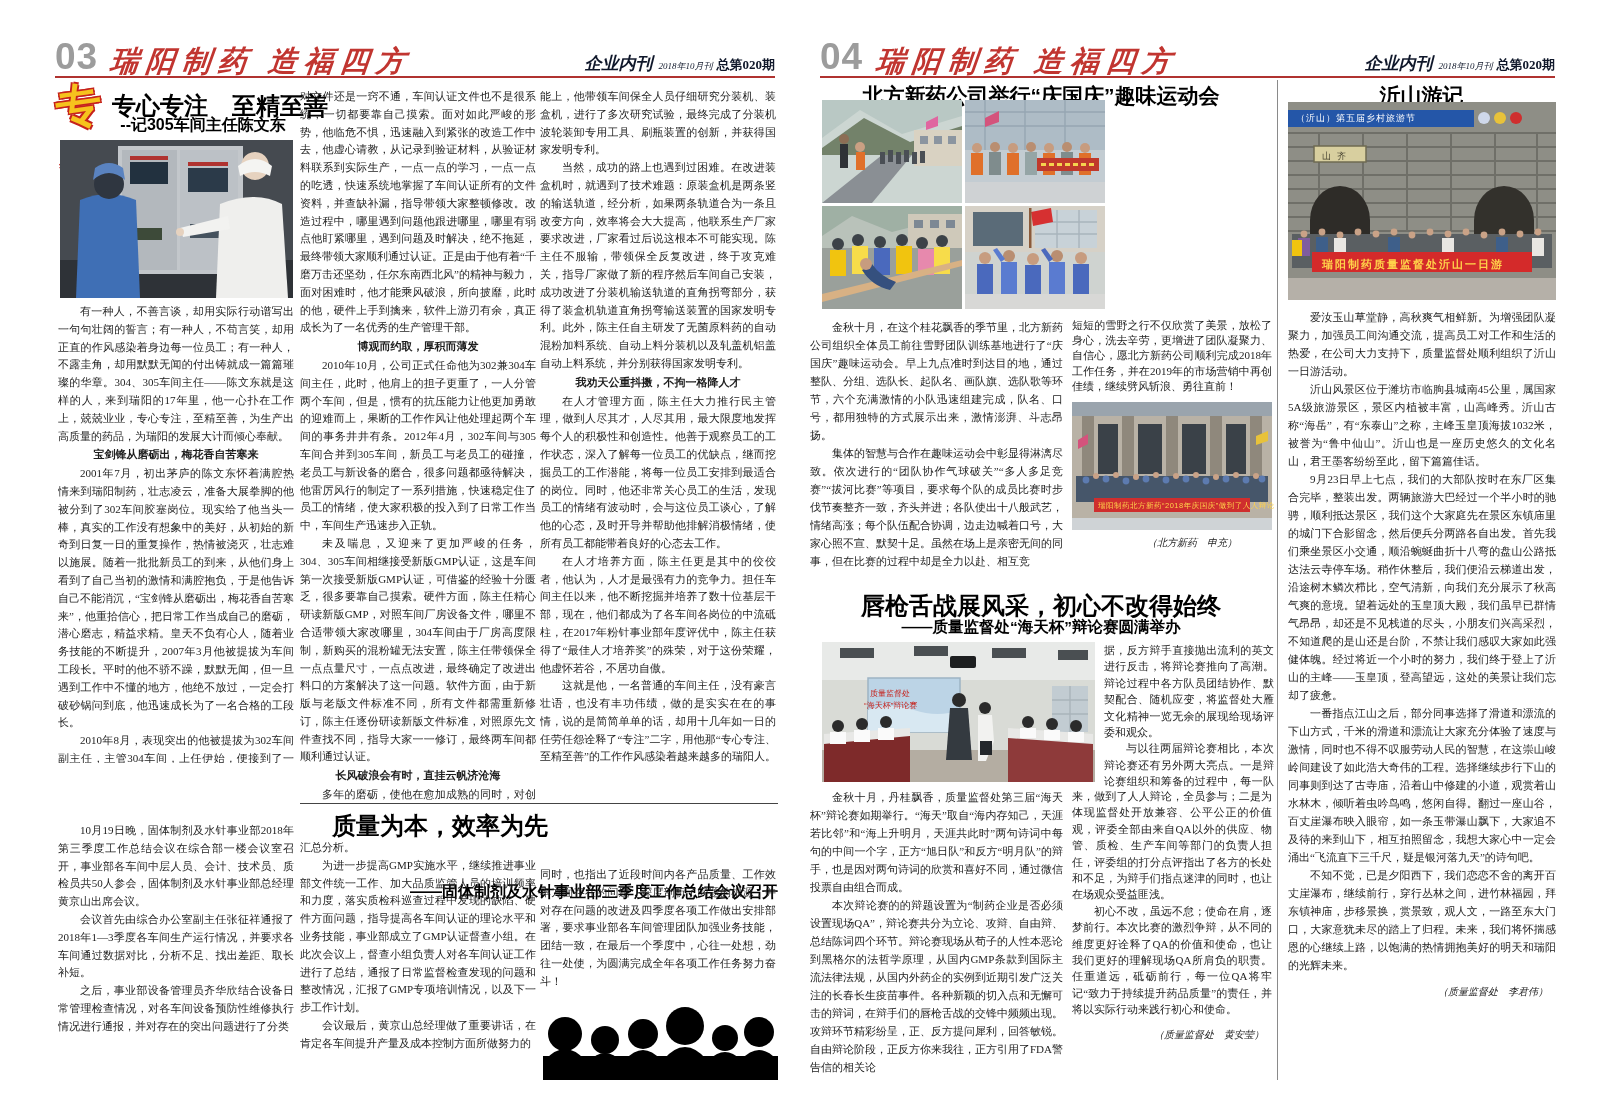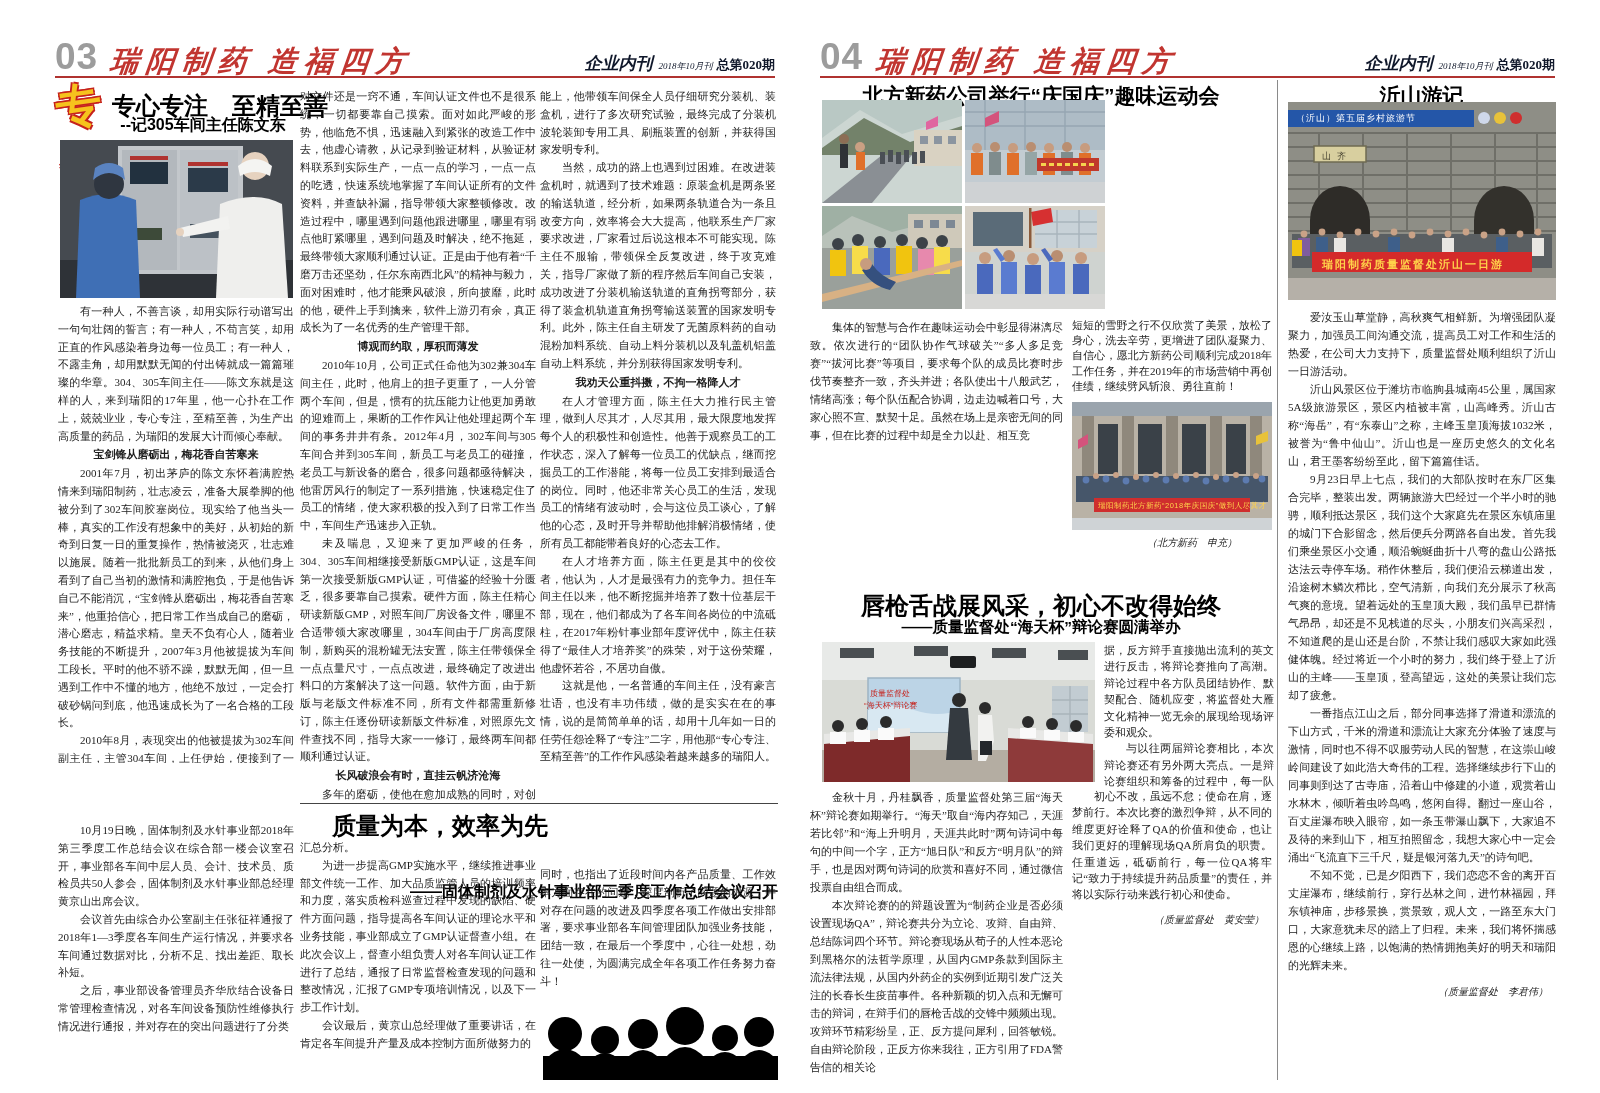--- a/index.html
+++ b/index.html
@@ -261,20 +261,21 @@
       <circle cx="92" cy="50" r="6" fill="#b98e71"></circle>
         <rect x="84" y="56" width="16" height="32" fill="#5a7bd0"></rect>
       <circle cx="116" cy="52" r="6" fill="#c79c7f"></circle>
         <rect x="108" y="58" width="16" height="30" fill="#4a69bd"></rect>
       <path d="M36 56 l-8 -12 l4 -2 l8 11 Z" fill="#5a7bd0"></path>
       <path d="M84 56 l-8 -12 l4 -2 l8 11 Z" fill="#4a69bd"></path>
     </g>
   </svg>
 
   <div class="abs bt lh18" style="left:810px;top:318px;width:253px;height:272px;">
+      <div class="para">金秋十月，在这个桂花飘香的季节里，北方新药公司组织全体员工前往雪野团队训练基地进行了“庆国庆”趣味运动会。早上九点准时到达目的地，通过整队、分组、选队长、起队名、画队旗、选队歌等环节，六个充满激情的小队迅速组建完成，队名、口号，都用独特的方式展示出来，激情澎湃、斗志昂扬。</div>
       <div class="para">集体的智慧与合作在趣味运动会中彰显得淋漓尽致。依次进行的“团队协作气球破关”“多人多足竞赛”“拔河比赛”等项目，要求每个队的成员比赛时步伐节奏整齐一致，齐头并进；各队使出十八般武艺，情绪高涨；每个队伍配合协调，边走边喊着口号，大家心照不宣、默契十足。虽然在场上是亲密无间的同事，但在比赛的过程中却是全力以赴、相互竞</div>
     </div>
   <div class="abs bt lh15" style="left:1072px;top:318px;width:200px;height:82px;">
       <div class="para pc">短短的雪野之行不仅欣赏了美景，放松了身心，洗去辛劳，更增进了团队凝聚力、自信心，愿北方新药公司顺利完成2018年工作任务，并在2019年的市场营销中再创佳绩，继续劈风斩浪、勇往直前！</div>
     </div>
 
   <svg class="abs photo" style="left:1072px;top:402px;" width="200" height="128" viewBox="0 0 200 128">
     <rect width="200" height="128" fill="#b9b2a6"></rect>
     <rect width="200" height="14" fill="#9aa4ad"></rect>
     <g fill="#8f887c">
@@ -314,21 +315,21 @@
           <circle cx="124" cy="73" r="3"></circle>
           <circle cx="144" cy="75" r="3"></circle>
           <circle cx="164" cy="73" r="3"></circle>
           <circle cx="184" cy="74" r="3"></circle>
         </g>
     </g>
     <rect x="22" y="96" width="156" height="14" fill="#cf2e2e"></rect>
     <path d="M6 38 l10 -6 l0 10 l-10 5 Z" fill="#d4537c"></path>
     <path d="M184 34 l12 -5 l0 10 l-12 4 Z" fill="#e8c23a"></path>
   </svg>
-  <div class="ov" style="left:1098px;top:501px;font-size:7.5px;color:#ffd24a;letter-spacing:0.5px;">瑞阳制药北方新药“2018年庆国庆”做到人尽其才</div>
+  <div class="ov" style="left:1098px;top:501px;font-size:7.5px;color:#ffd24a;letter-spacing:0.5px;">瑞阳制药北方新药“2018年庆国庆”做到了人人辩论</div>
   <div class="abs caption" style="left:1112px;top:536px;width:160px;">（北方新药　申充）</div>
 
   <div class="abs headline h20" style="left:810px;top:590px;width:462px;">唇枪舌战展风采，初心不改得始终</div>
   <div class="abs headline h15" style="left:810px;top:617px;width:462px;">——质量监督处“海天杯”辩论赛圆满举办</div>
 
   <svg class="abs photo" style="left:822px;top:642px;" width="273" height="140" viewBox="0 0 273 140">
     <rect width="273" height="140" fill="#d9dbd6"></rect>
     <rect width="273" height="38" fill="#e8eae8"></rect>
     <g fill="#4a4f52">
         <rect x="18" y="6" width="34" height="10"></rect>
@@ -376,20 +377,21 @@
 
   <div class="abs bt lh164" style="left:1104px;top:642px;width:170px;height:148px;">
       <div class="para pc">据，反方辩手直接抛出流利的英文进行反击，将辩论赛推向了高潮。辩论过程中各方队员团结协作、默契配合、随机应变，将监督处大雁文化精神一览无余的展现给现场评委和观众。</div>
       <div class="para">与以往两届辩论赛相比，本次辩论赛还有另外两大亮点。一是辩论赛组织和筹备的过程中，每一队内部成立了训练组，将所有人员的积极性充分调动起</div>
     </div>
   <div class="abs bt lh18" style="left:810px;top:788px;width:253px;height:302px;">
       <div class="para">金秋十月，丹桂飘香，质量监督处第三届“海天杯”辩论赛如期举行。“海天”取自“海内存知己，天涯若比邻”和“海上升明月，天涯共此时”两句诗词中每句的中间一个字，正方“旭日队”和反方“明月队”的辩手，也是因对两句诗词的欣赏和喜好不同，通过微信投票自由组合而成。</div>
       <div class="para">本次辩论赛的的辩题设置为“制药企业是否必须设置现场QA”，辩论赛共分为立论、攻辩、自由辩、总结陈词四个环节。辩论赛现场从荀子的人性本恶论到黑格尔的法哲学原理，从国内GMP条款到国际主流法律法规，从国内外药企的实例到近期引发广泛关注的长春长生疫苗事件。各种新颖的切入点和无懈可击的辩词，在辩手们的唇枪舌战的交锋中频频出现。攻辩环节精彩纷呈，正、反方提问犀利，回答敏锐。自由辩论阶段，正反方你来我往，正方引用了FDA警告信的相关论</div>
     </div>
   <div class="abs bt lh164" style="left:1072px;top:788px;width:200px;height:252px;">
+      <div class="para pc">来，做到了人人辩论，全员参与；二是为体现监督处开放兼容、公平公正的价值观，评委全部由来自QA以外的供应、物管、质检、生产车间等部门的负责人担任，评委组的打分点评指出了各方的长处和不足，为辩手们指点迷津的同时，也让在场观众受益匪浅。</div>
       <div class="para">初心不改，虽远不怠；使命在肩，逐梦前行。本次比赛的激烈争辩，从不同的维度更好诠释了QA的价值和使命，也让我们更好的理解现场QA所肩负的职责。任重道远，砥砺前行，每一位QA将牢记“致力于持续提升药品质量”的责任，并将以实际行动来践行初心和使命。</div>
       <div class="byline">（质量监督处　黄安莹）</div>
     </div>
 
   <div class="abs headline h21" style="left:1285px;top:82px;width:273px;">沂山游记</div>
   <svg class="abs photo" style="left:1288px;top:102px;" width="268" height="198" viewBox="0 0 268 198">
     <rect width="268" height="198" fill="#8e8e86"></rect>
     <g fill="#6f6f68">
       <rect y="30" width="268" height="2"></rect>
         <rect y="44" width="268" height="2"></rect>

